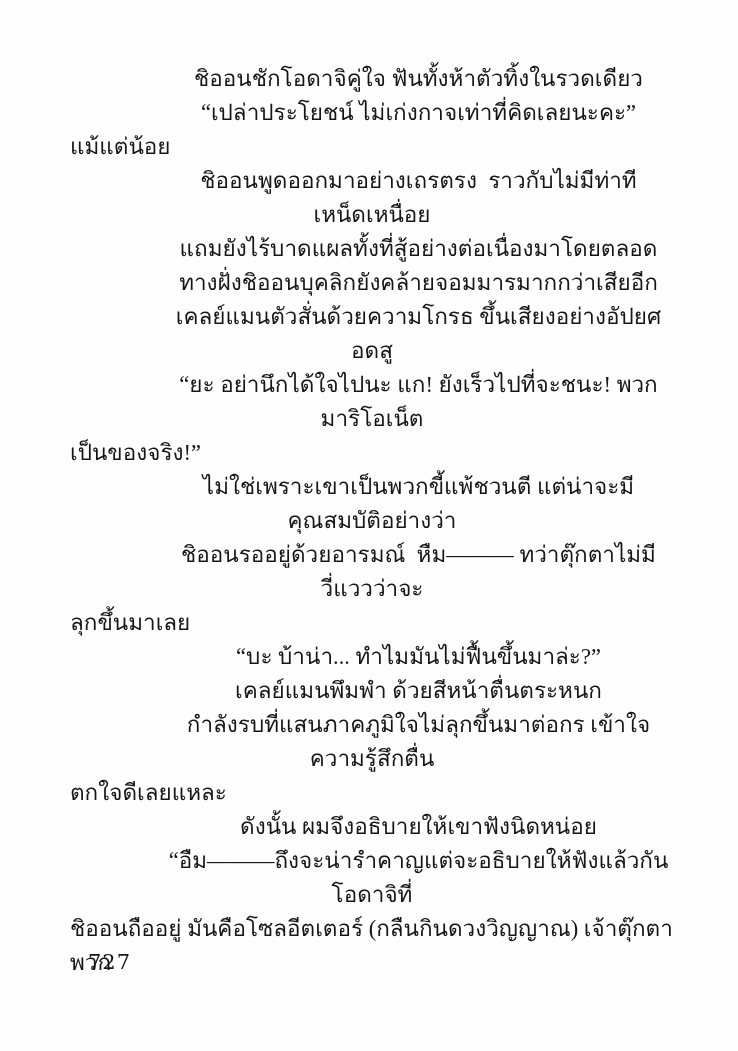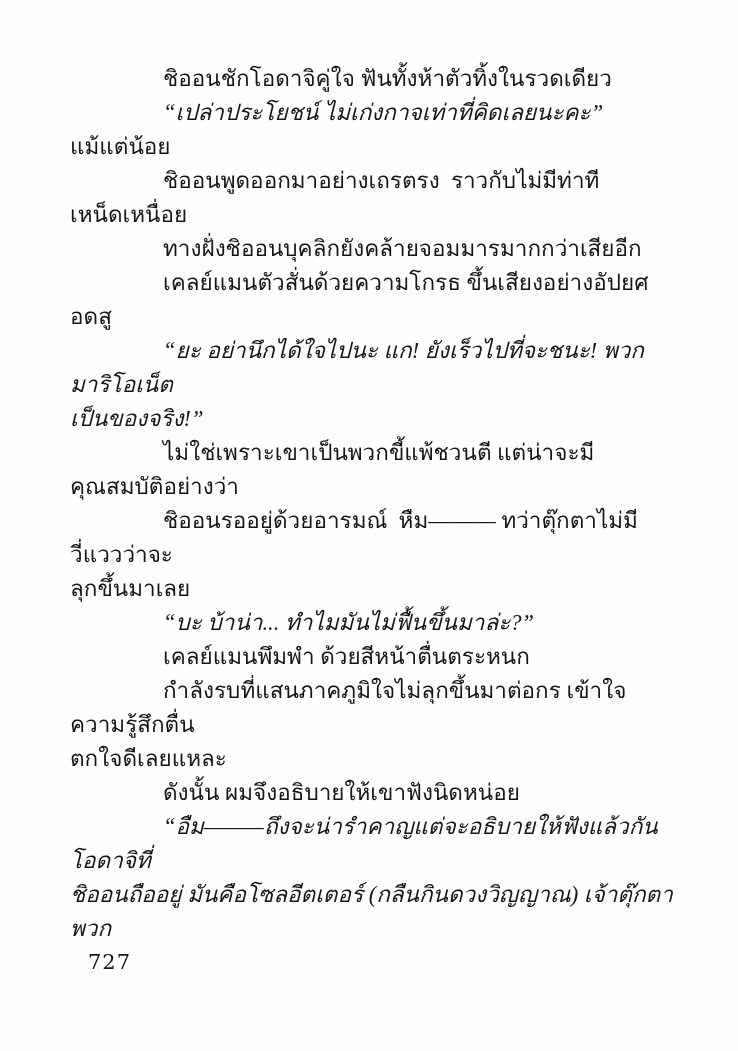--- a/index.html
+++ b/index.html
@@ -24,43 +24,44 @@
     line-height: 34px;
     color: #161616;
     font-family: "Liberation Serif", "DejaVu Serif", serif;
   }
   .line {
     white-space: pre-wrap;
     min-height: 34px;
   }
   .line.indent {
     text-indent: 93px;
+    text-align: center;
   }
   .line.italic {
-    font-style: italic;
   }
   .page-number {
     position: absolute;
     left: 88px;
     top: 950px;
     font-size: 21px;
     letter-spacing: 1px;
     color: #161616;
     font-family: "DejaVu Serif", "Liberation Serif", serif;
   }
 </style>
 </head>
 <body>
 
 <div class="page">
   <div class="text-block">
       <div class="line indent">ชิออนชักโอดาจิคู่ใจ ฟันทั้งห้าตัวทิ้งในรวดเดียว</div>
       <div class="line indent italic">“เปล่าประโยชน์ ไม่เก่งกาจเท่าที่คิดเลยนะคะ”</div>
       <div class="line">แม้แต่น้อย</div>
       <div class="line indent">ชิออนพูดออกมาอย่างเถรตรง  ราวกับไม่มีท่าทีเหน็ดเหนื่อย</div>
+      <div class="line indent">แถมยังไร้บาดแผลทั้งที่สู้อย่างต่อเนื่องมาโดยตลอด</div>
       <div class="line indent">ทางฝั่งชิออนบุคลิกยังคล้ายจอมมารมากกว่าเสียอีก</div>
       <div class="line indent">เคลย์แมนตัวสั่นด้วยความโกรธ ขึ้นเสียงอย่างอัปยศอดสู</div>
       <div class="line indent italic">“ยะ อย่านึกได้ใจไปนะ แก! ยังเร็วไปที่จะชนะ! พวกมาริโอเน็ต</div>
       <div class="line italic">เป็นของจริง!”</div>
       <div class="line indent">ไม่ใช่เพราะเขาเป็นพวกขี้แพ้ชวนตี แต่น่าจะมีคุณสมบัติอย่างว่า</div>
       <div class="line indent">ชิออนรออยู่ด้วยอารมณ์  หืม——— ทว่าตุ๊กตาไม่มีวี่แววว่าจะ</div>
       <div class="line">ลุกขึ้นมาเลย</div>
       <div class="line indent italic">“บะ บ้าน่า... ทำไมมันไม่ฟื้นขึ้นมาล่ะ?”</div>
       <div class="line indent">เคลย์แมนพึมพำ ด้วยสีหน้าตื่นตระหนก</div>
       <div class="line indent">กำลังรบที่แสนภาคภูมิใจไม่ลุกขึ้นมาต่อกร เข้าใจความรู้สึกตื่น</div>

